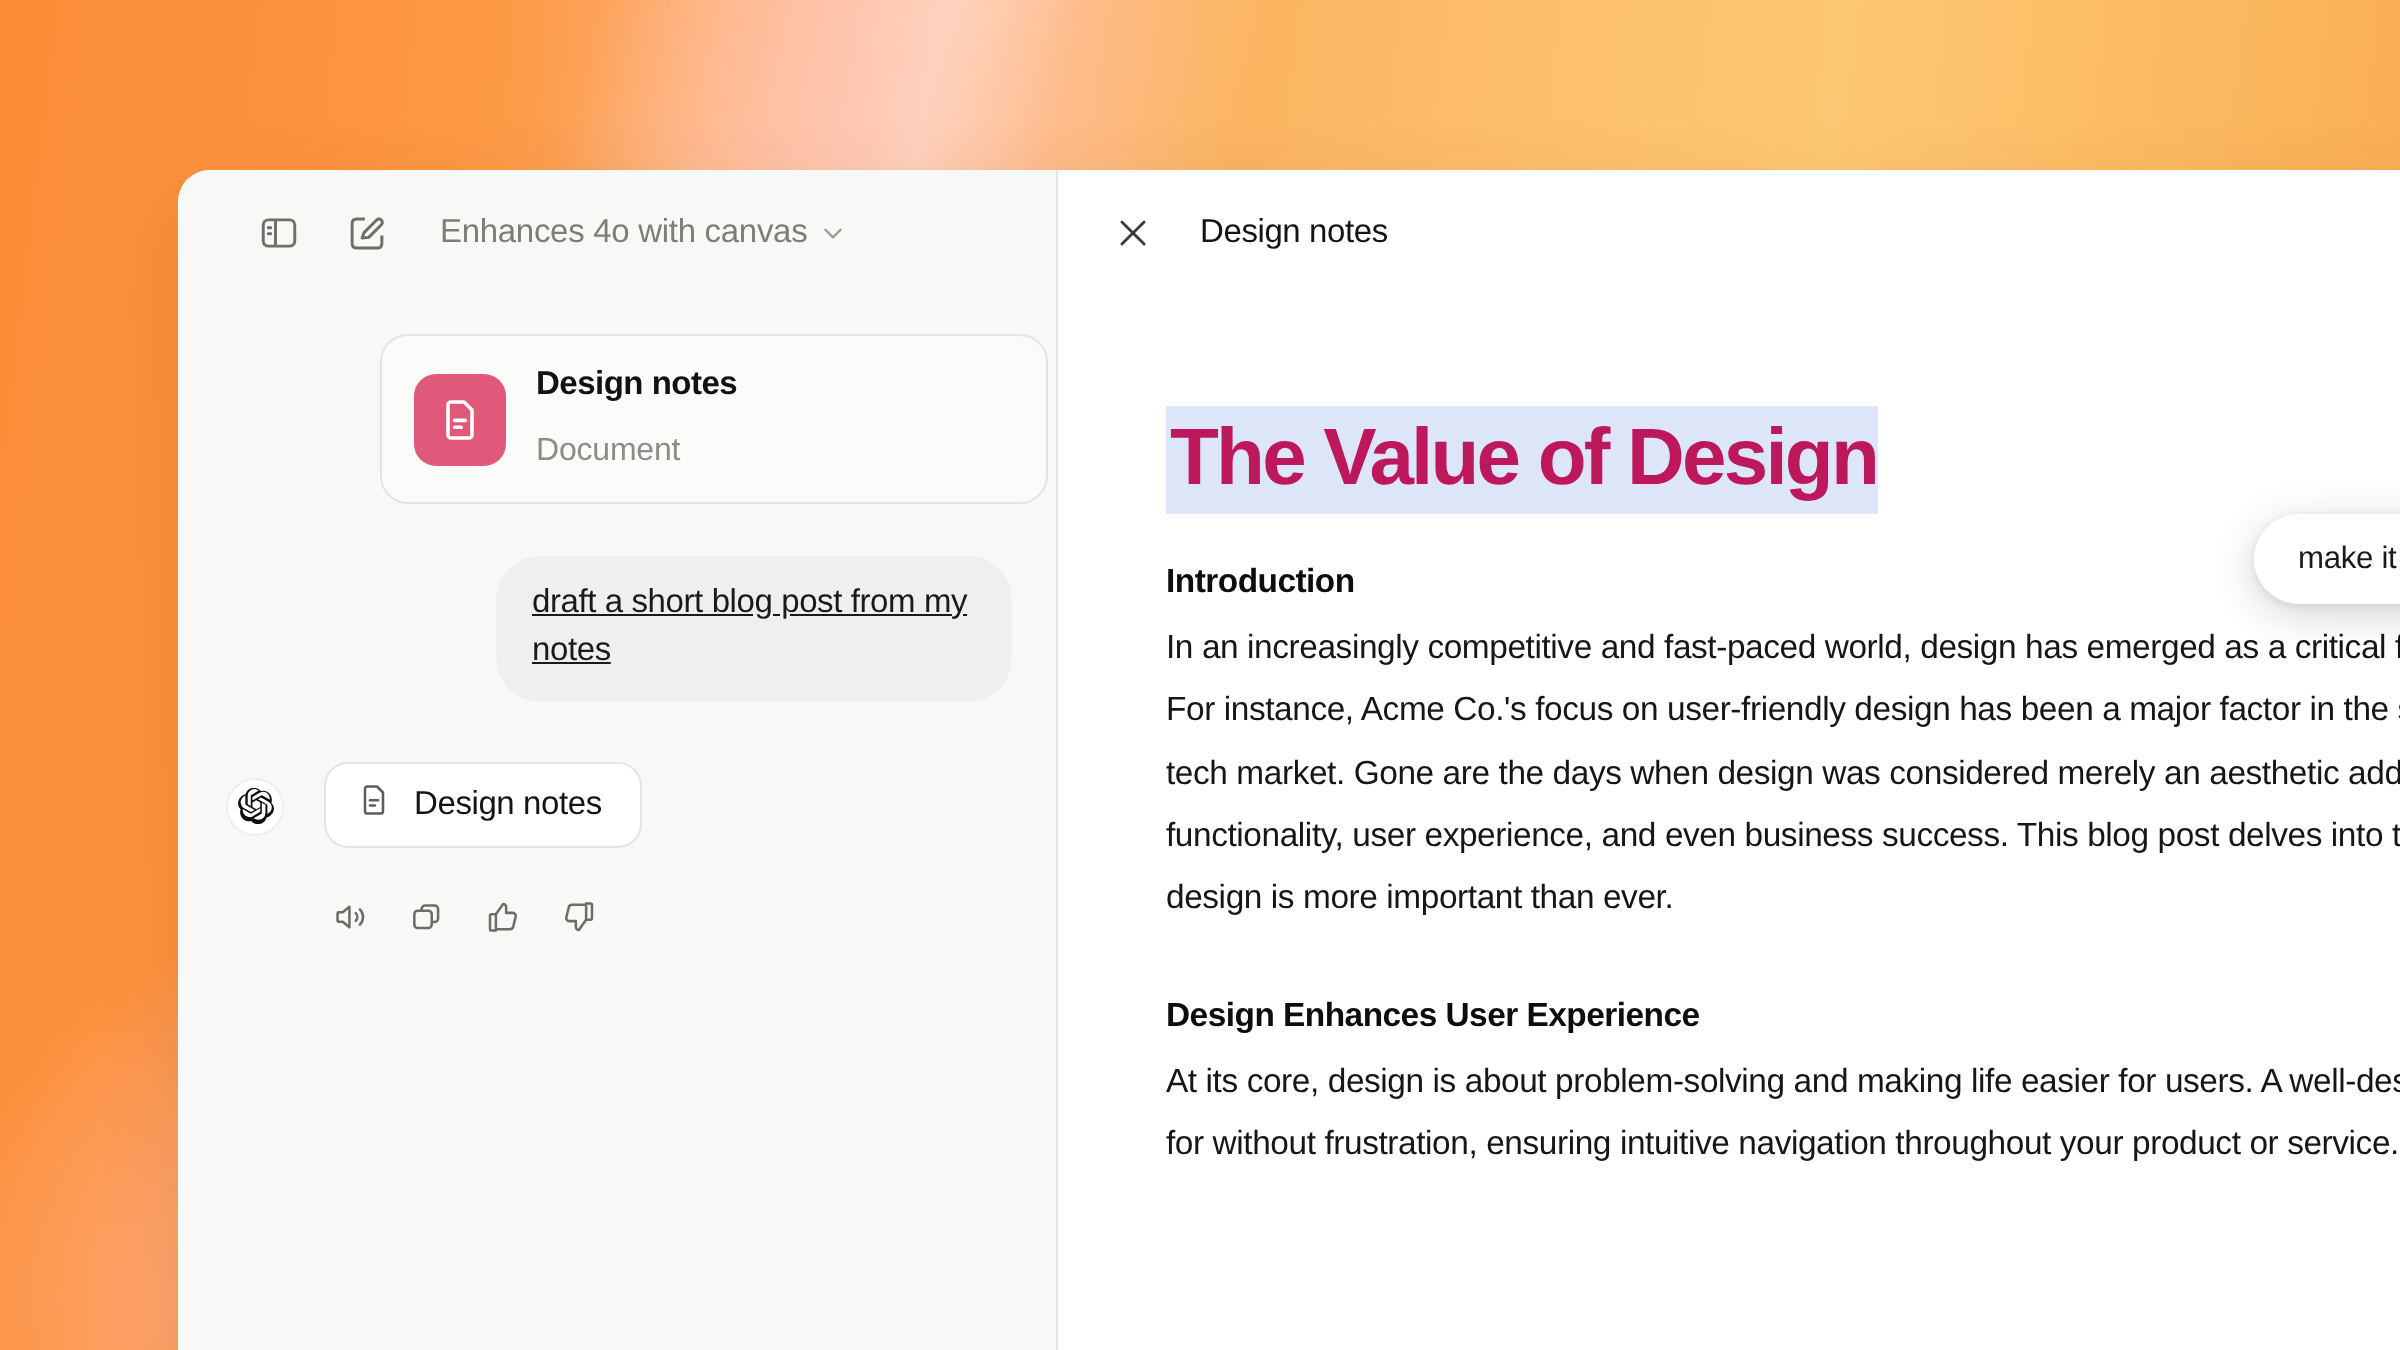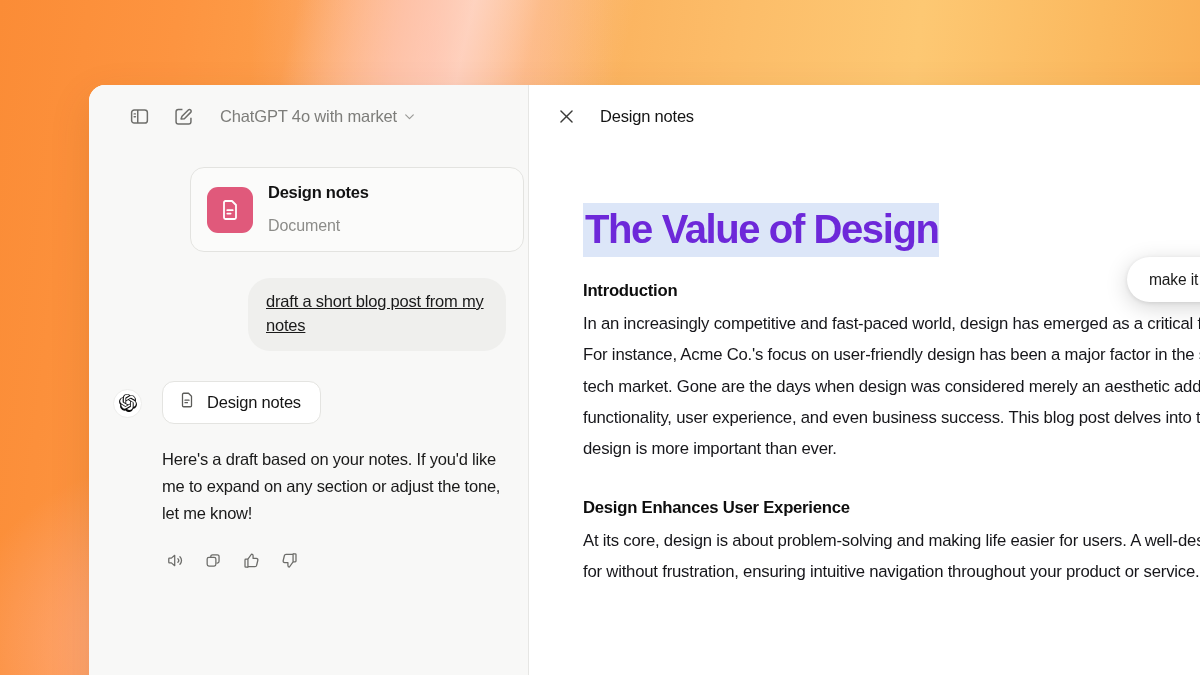--- a/index.html
+++ b/index.html
@@ -191,21 +191,21 @@
   }
 
   #canvas-body { padding: 0 0 0 54px; }
 
   #doc-title {
     display: inline-block;
     margin-top: 56px;
     font-size: 40px;
     font-weight: 700;
     letter-spacing: -1.4px;
-    color: #6d28d9;
+    color: #be185d;
     background: #DCE6F8;
     line-height: 1.22;
     padding: 2px 1px 3px 2px;
   }
 
   .doc-heading {
     font-size: 16.7px;
     font-weight: 700;
     color: #0D0D0D;
     letter-spacing: -0.25px;
@@ -261,21 +261,21 @@
           <line x1="5.9" y1="12.4" x2="7.3" y2="12.4" stroke-linecap="round"></line>
         </svg>
       </div>
       <div class="topbar-icon-btn">
         <svg width="21" height="21" viewBox="0 0 24 24" fill="none" stroke="currentColor" stroke-width="1.7">
           <path d="M20.5 13.4V18c0 1.6-1 2.6-2.6 2.6H6.1C4.5 20.6 3.5 19.6 3.5 18V6.6C3.5 5 4.5 4 6.1 4h4.7"></path>
           <path d="M9.2 14.9l1.1-3.1 7.2-7.2a1.9 1.9 0 0 1 2.7 2.7l-7.2 7.2-3.8 0.4z" stroke-linejoin="round"></path>
         </svg>
       </div>
       <div id="model-selector">
-        <span>ChatGPT 4o with market</span>
+        <span>Enhances 4o with canvas</span>
         <span id="model-chevron">
           <svg width="13" height="13" viewBox="0 0 24 24" fill="none" stroke="currentColor" stroke-width="2.2" stroke-linecap="round" stroke-linejoin="round">
             <polyline points="5 9 12 16 19 9"></polyline>
           </svg>
         </span>
       </div>
     </div>
 
     <div id="attachment-card">
       <div id="attachment-thumb">
@@ -306,21 +306,20 @@
         <span>
           <svg width="18" height="18" viewBox="0 0 24 24" fill="none" stroke="#5C5C59" stroke-width="1.7" stroke-linecap="round" stroke-linejoin="round">
             <path d="M14 3H7.5A1.5 1.5 0 0 0 6 4.5v15A1.5 1.5 0 0 0 7.5 21h9a1.5 1.5 0 0 0 1.5-1.5V7l-4-4z"></path>
             <line x1="9.3" y1="12.2" x2="14.7" y2="12.2"></line>
             <line x1="9.3" y1="15.6" x2="12.6" y2="15.6"></line>
           </svg>
         </span>
         <span>Design notes</span>
       </div>
 
-      <div id="assistant-text">Here's a draft based on your notes. If you'd like me to expand on any section or adjust the tone, let me know!</div>
 
       <div id="assistant-actions">
         <div class="action-icon">
           <svg width="19" height="19" viewBox="0 0 24 24" fill="none" stroke="currentColor" stroke-width="1.6" stroke-linecap="round" stroke-linejoin="round">
             <path d="M11 5.5L6.8 9H4.2a.7.7 0 0 0-.7.7v4.6c0 .4.3.7.7.7h2.6L11 18.5z"></path>
             <path d="M15 9.6a3.4 3.4 0 0 1 0 4.8"></path>
             <path d="M17.6 7.2a6.8 6.8 0 0 1 0 9.6"></path>
           </svg>
         </div>
         <div class="action-icon">

